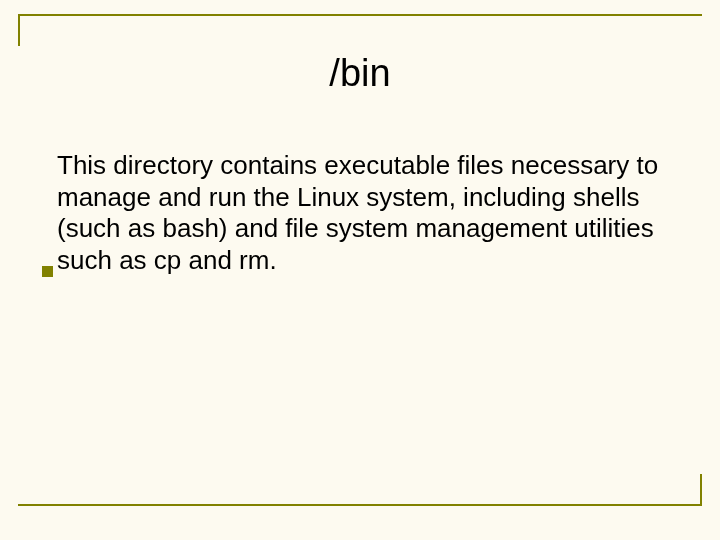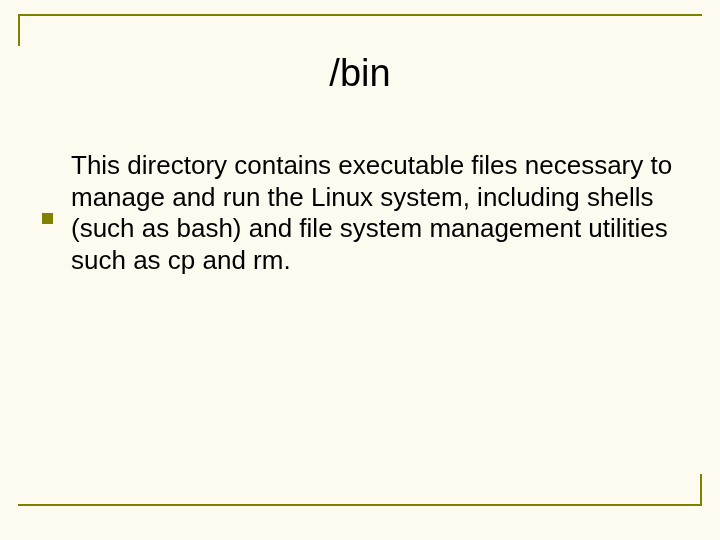--- a/index.html
+++ b/index.html
@@ -57,22 +57,22 @@
     font-weight: 400;
   }
   .body {
     position: absolute;
     top: 150px;
     left: 42px;
     right: 42px;
   }
   .bullet-row {
     display: flex;
-    align-items: center;
-    gap: 18px;
+    align-items: flex-end;
+    gap: 4px;
   }
   .bullet {
     flex: 0 0 auto;
     width: 11px;
     height: 11px;
     background: #818100;
     margin-top: 10px;
   }
   .bullet-text {
     font-size: 26px;

